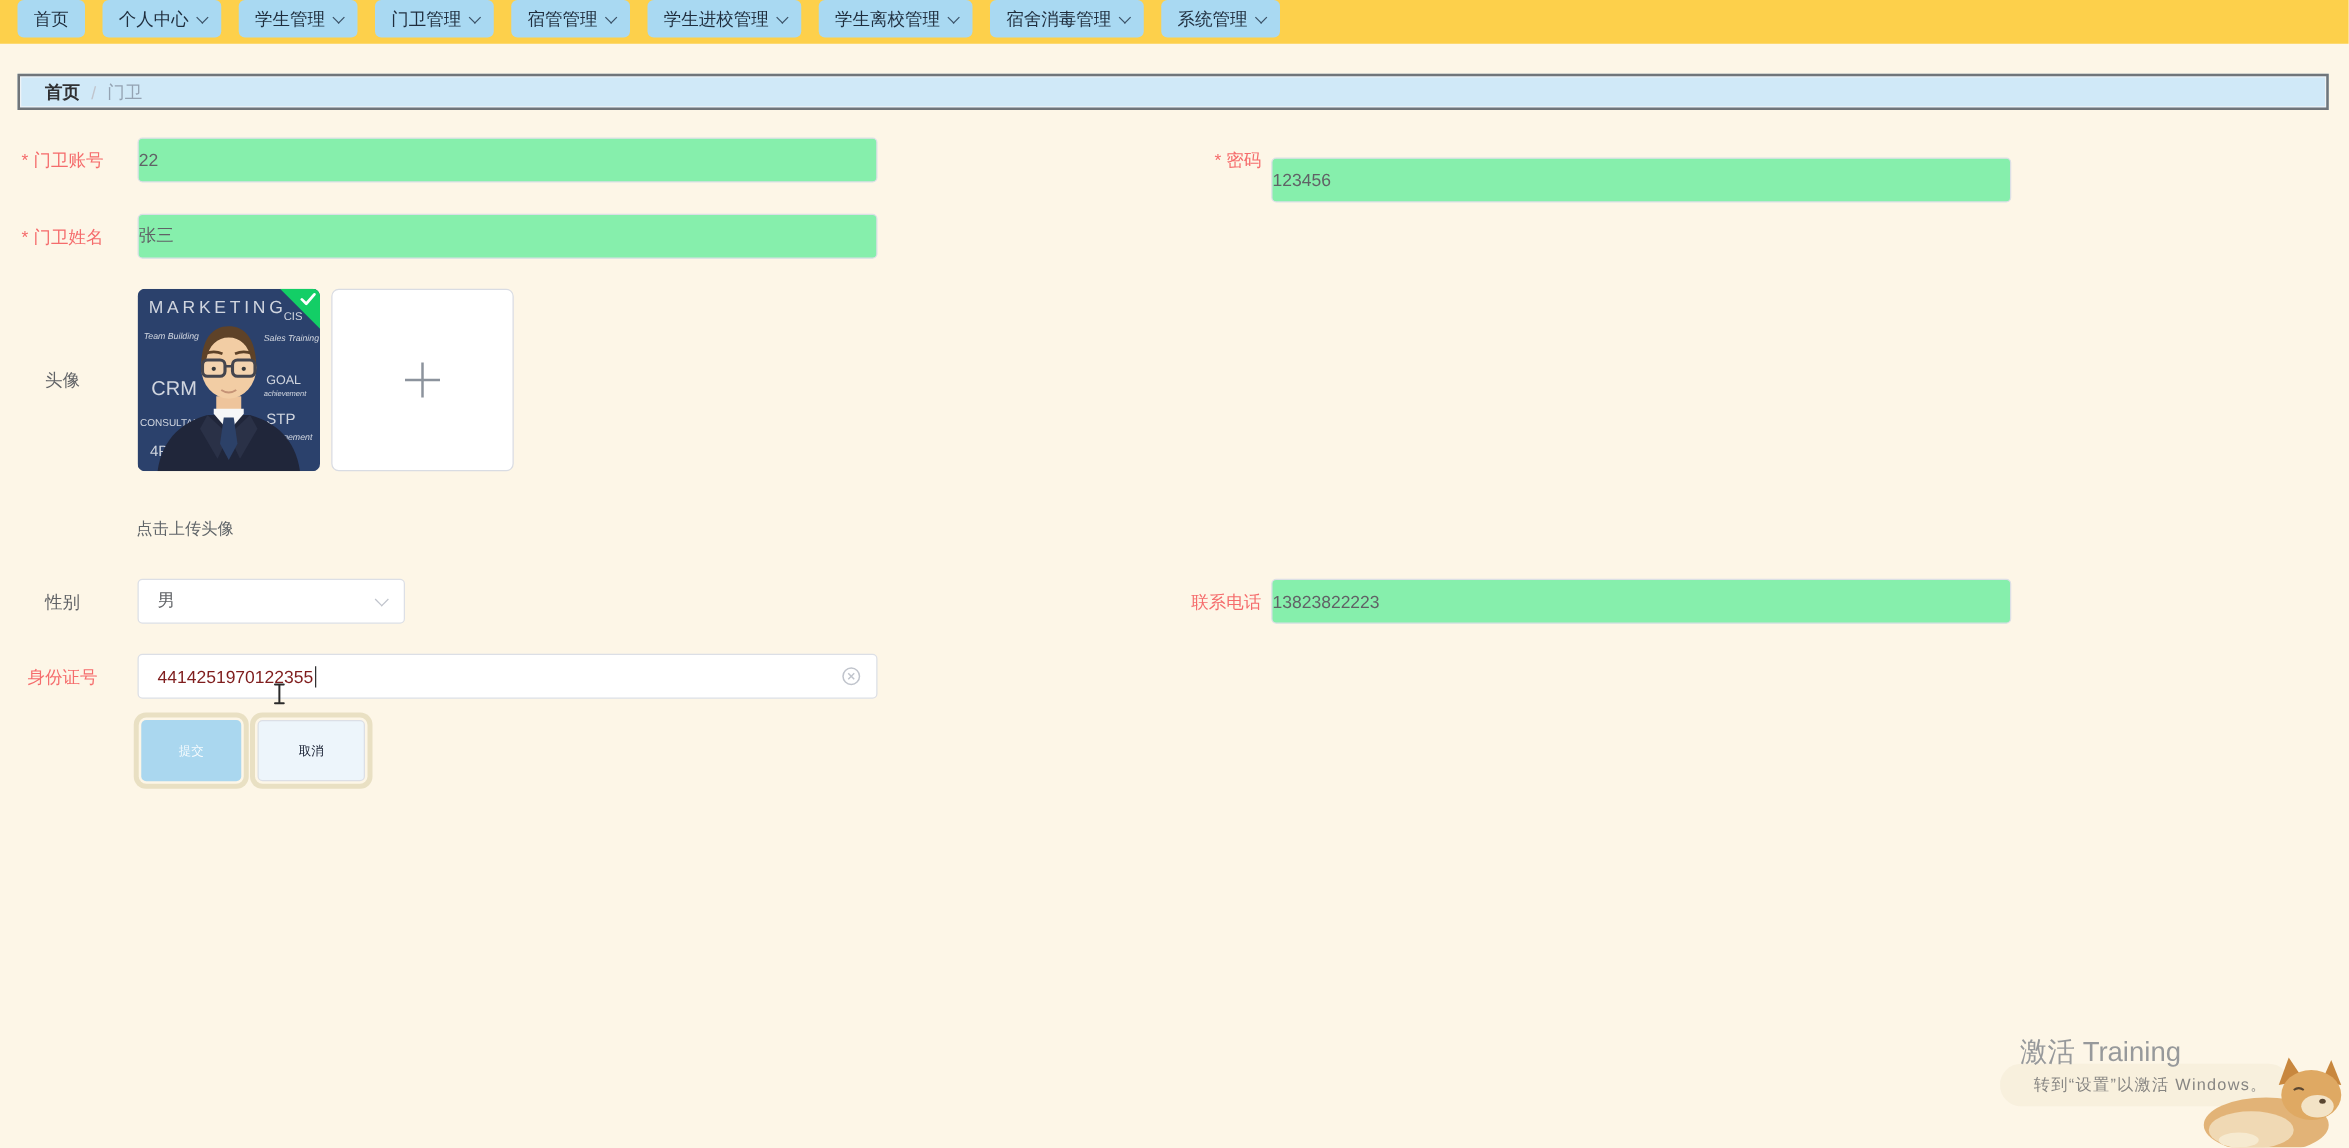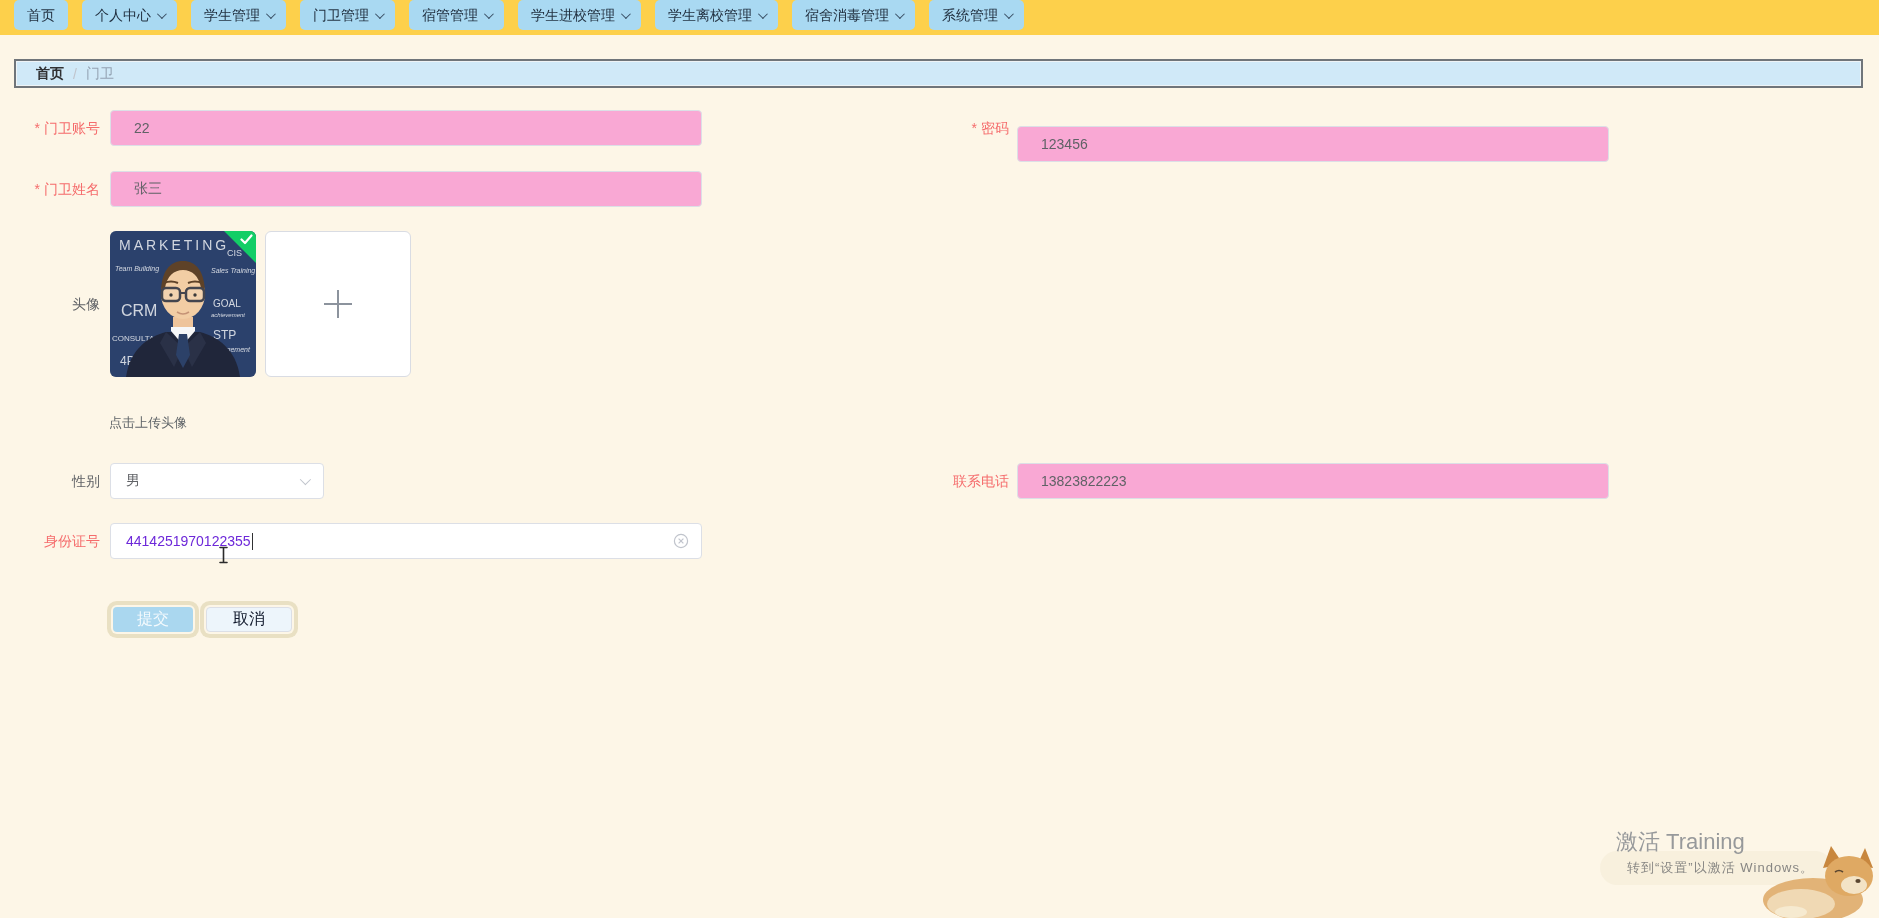--- a/index.html
+++ b/index.html
@@ -14,39 +14,39 @@
   
   .breadcrumb-bar { position:absolute; top:59px; left:14px; width:1849px; height:29px; background:#d0e9f8; border:2px solid #70757a; box-shadow:inset 0 0 0 1px #eef3f6; display:flex; align-items:center; padding-left:20px; font-size:14px; }
   .crumb-home { color:#303133; font-weight:bold; cursor:pointer; }
   .crumb-sep { color:#c0c4cc; margin:0 9px; }
   .crumb-current { color:#94a3b3; }
 
   
   .label { position:absolute; height:36px; line-height:36px; font-size:14px; text-align:right; color:#606266; }
   .label.required { color:#f56c6c; }
   .label .star { color:#f56c6c; margin-right:4px; }
-  .label-left { left:0; width:100px; }
+  .label-left { left:0; width:100px;text-align:center; }
   .label-right { left:860px; width:149px; }
-  .tb { position:absolute; height:36px; width:592px; background:#f9a8d4; border:1px solid #dcdfe6; border-radius:4px; font-size:14px; color:#606266; padding:0 23px; outline:none; font-family:"Liberation Sans", sans-serif; }
+  .tb { position:absolute; height:36px; width:592px; background:#86efac; border:1px solid #dcdfe6; border-radius:4px; font-size:14px; color:#606266; padding:0 0; outline:none; font-family:"Liberation Sans", sans-serif; }
 
   .avatar-thumb { position:absolute; left:110px; top:231px; width:146px; height:146px; border-radius:6px; overflow:hidden; cursor:pointer; }
   .badge-corner { position:absolute; top:0; right:0; width:0; height:0; border-top:32px solid #13ce66; border-left:32px solid transparent; }
   .badge-check { position:absolute; top:3px; right:3px; }
   .upload-box { position:absolute; left:265px; top:231px; width:146px; height:146px; background:#fff; border:1px solid #d9dce3; border-radius:6px; display:flex; align-items:center; justify-content:center; cursor:pointer; }
   .upload-hint { position:absolute; left:109px; top:414px; font-size:13px; color:#5f6468;text-align:right; }
 
   .select-box { position:absolute; left:110px; top:463px; width:214px; height:36px; background:#fff; border:1px solid #dcdfe6; border-radius:4px; display:flex; align-items:center; padding:0 15px; font-size:14px; color:#606266; cursor:pointer; }
   .select-box .sel-chevron { margin-left:auto; width:8px; height:8px; border-right:1.5px solid #c0c4cc; border-bottom:1.5px solid #c0c4cc; transform:rotate(45deg) translateY(-2px); }
 
-  .id-input { position:absolute; left:110px; top:523px; width:592px; height:36px; background:#fff; border:1px solid #dcdfe6; border-radius:4px; display:flex; align-items:center; padding:0 12px 0 15px; font-size:14px; color:#6d28d9; }
+  .id-input { position:absolute; left:110px; top:523px; width:592px; height:36px; background:#fff; border:1px solid #dcdfe6; border-radius:4px; display:flex; align-items:center; padding:0 12px 0 15px; font-size:14px; color:#7f1d1d; }
   .caret { display:inline-block; width:1px; height:17px; background:#303133; margin-left:1px; }
   .id-clear { margin-left:auto; display:flex; cursor:pointer; }
   .ibeam-cursor { position:absolute; left:218px; top:546px; }
 
-  .btn { position:absolute; top:607px; height:25px; border-radius:4px; font-size:16px; font-family:"Liberation Sans", sans-serif; cursor:pointer; box-shadow:0 0 0 2px #fdf6e7, 0 0 0 6px #e9e0c3; border:none; }
+  .btn { position:absolute; top:576px; height:49px; border-radius:4px; font-size:10px; font-family:"Liberation Sans", sans-serif; cursor:pointer; box-shadow:0 0 0 2px #fdf6e7, 0 0 0 6px #e9e0c3; border:none; }
   .btn-submit { left:113px; width:80px; background:#aad7ef; color:#f4fafd; }
   .btn-cancel { left:206px; width:86px; background:#edf5fb; color:#0f172a; border:1px solid #dcdfe6; }
 
   
   .wm-strip { position:absolute; left:1600px; top:851px; width:232px; height:34px; background:#f6eed9; border-radius:17px; opacity:.75; }
   .wm1 { position:absolute; left:1616px; top:827px; font-size:22px; color:#97999b; }
   .wm2 { position:absolute; left:1627px; top:859px; font-size:13px; color:#737373; opacity:.85; letter-spacing:1px; }
   .dog { position:absolute; right:0; bottom:0; }
 </style>
 </head>

